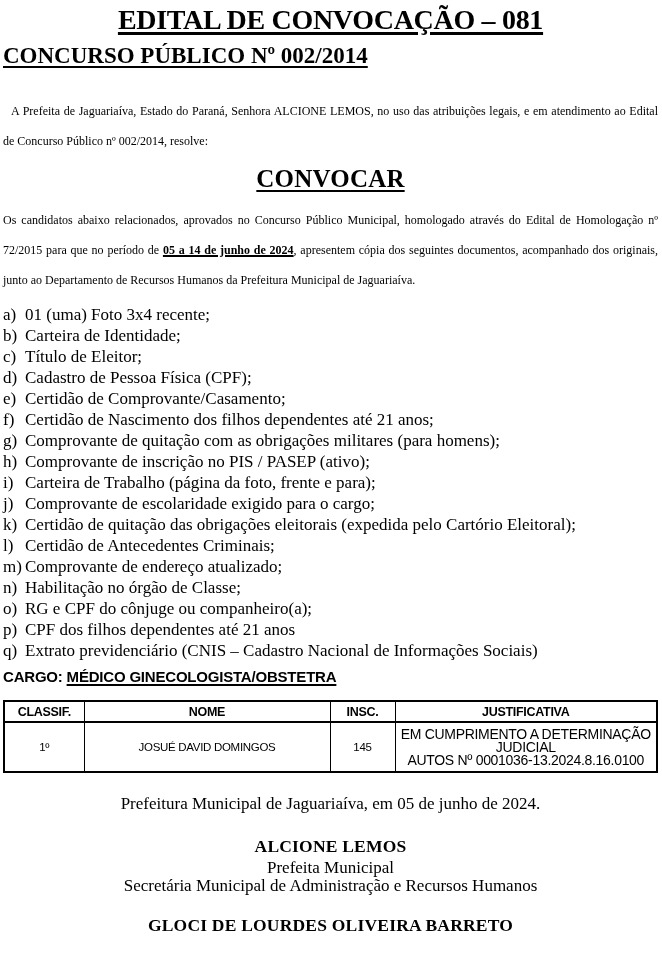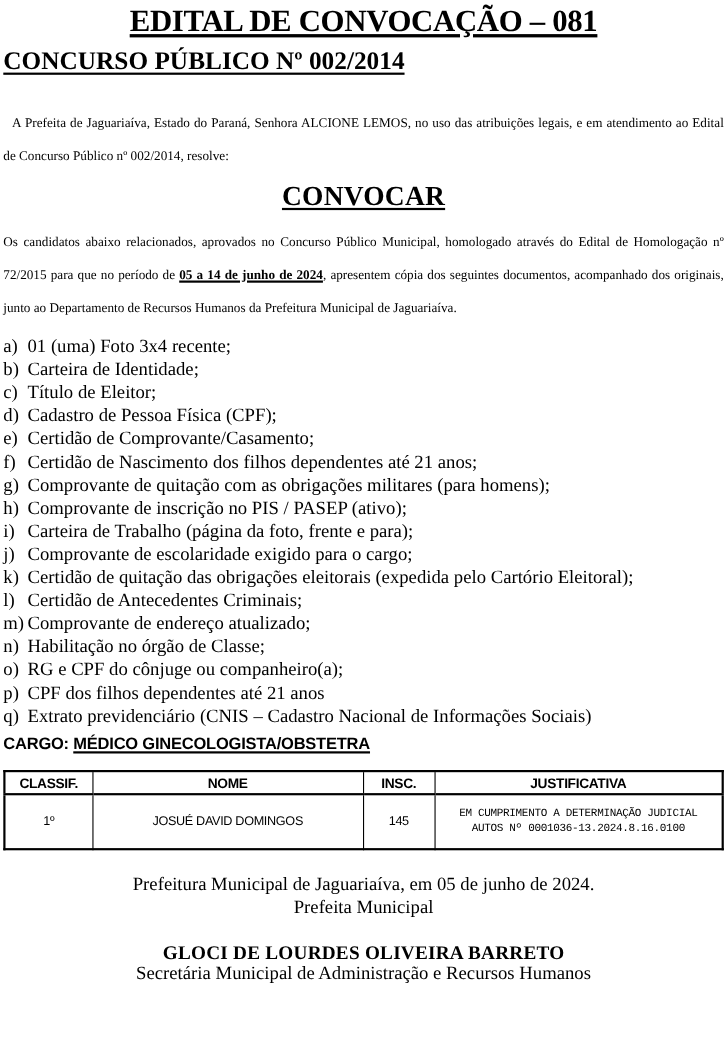--- a/index.html
+++ b/index.html
@@ -56,21 +56,21 @@
   .cand-table col.c1 { width: 80px; }
   .cand-table col.c2 { width: 246px; }
   .cand-table col.c3 { width: 65px; }
   .cand-table col.c4 { width: auto; }
   .cand-table th, .cand-table td {
     border: 1px solid #000; text-align: center; vertical-align: middle;
     padding: 0 4px; letter-spacing: -0.3px; overflow: hidden;
   }
   .cand-table th { font-size: 12.5px; height: 19px; font-weight: bold; border-bottom-width: 2px; }
   .cand-table td { font-size: 11.5px; height: 48px; }
-  td.cell-just div { font-size: 10px; line-height: 13px; letter-spacing: -0.3px; font-family: Liberation Mono, monospace; }
+  td.cell-just div { font-size: 14px; line-height: 13px; letter-spacing: -0.3px; }
 
   p.center { margin: 0; text-align: center; }
   p.date-line { margin-top: 21px; font-size: 17px; line-height: 20px; }
   p.sig-name { margin-top: 21px; font-size: 17.5px; line-height: 22px; font-weight: bold; letter-spacing: 0.2px; }
   p.sig-role { margin-top: 0; font-size: 17px; line-height: 21px; }
   p.sig-name.second { margin-top: 20px; }
   p.sig-role.second { line-height: 16px; }
 </style>
 </head>
 <body>
@@ -182,18 +182,19 @@
         <td class="cell-just">
           <div>EM CUMPRIMENTO A DETERMINAÇÃO JUDICIAL</div>
           <div>AUTOS Nº 0001036-13.2024.8.16.0100</div>
         </td>
       </tr>
     </tbody>
   </table>
 
   <p class="center date-line">Prefeitura Municipal de Jaguariaíva, em 05 de junho de 2024.</p>
 
+  <p class="center sig-name">ALCIONE LEMOS</p>
   <p class="center sig-role">Prefeita Municipal</p>
 
+  <p class="center sig-role second">Secretária Municipal de Administração e Recursos Humanos</p>
   <p class="center sig-name second">GLOCI DE LOURDES OLIVEIRA BARRETO</p>
-  <p class="center sig-role second">Secretária Municipal de Administração e Recursos Humanos</p>
 
 </div>
 
 </body></html>

